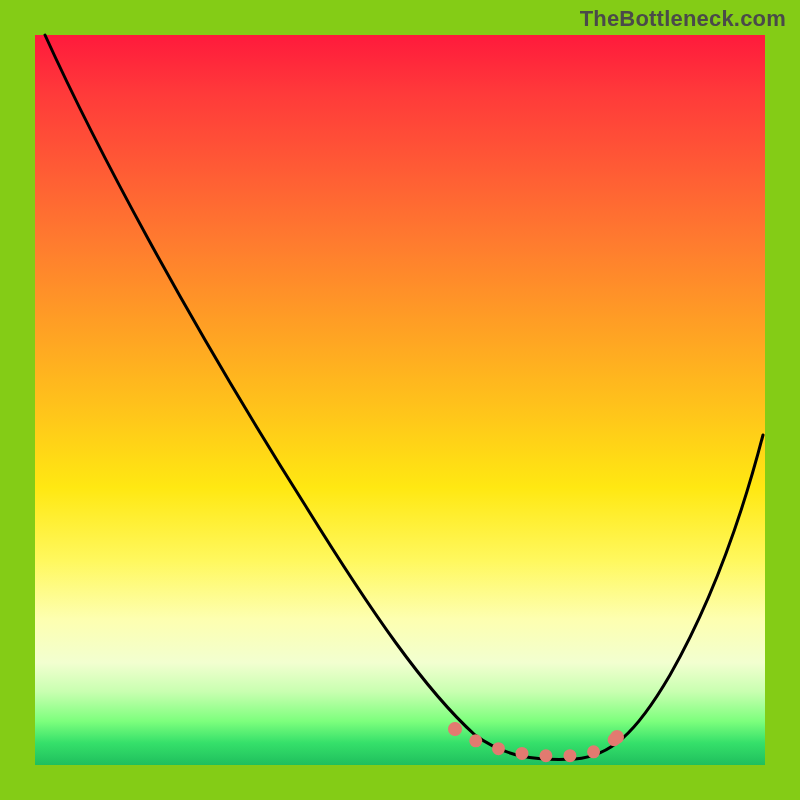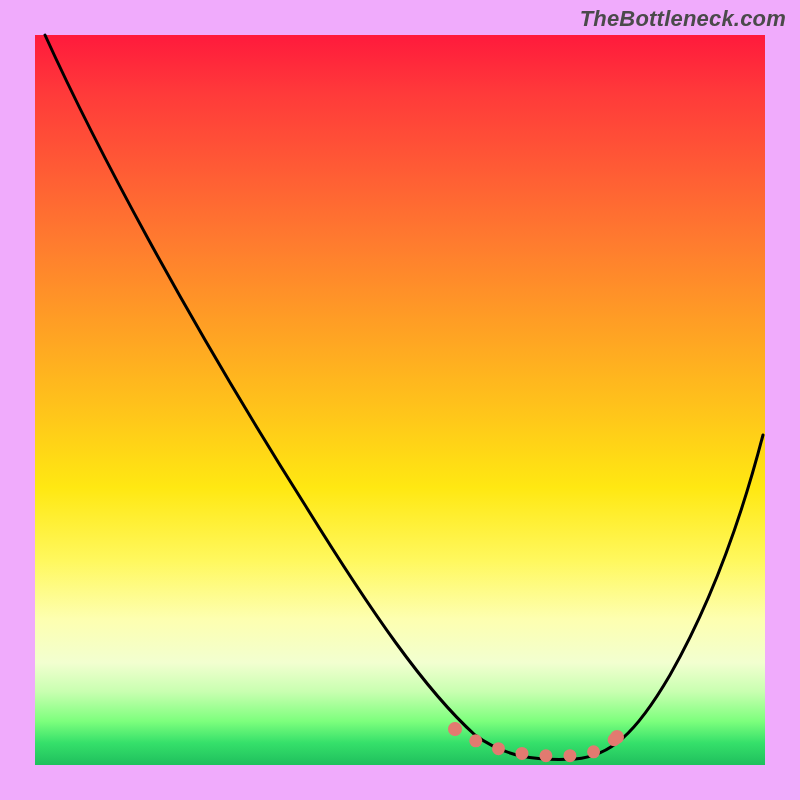--- a/index.html
+++ b/index.html
@@ -8,22 +8,21 @@
     width: 800px;
     height: 800px;
     background: #000;
     overflow: hidden;
     font-family: Arial, Helvetica, sans-serif;
   }
   .frame {
     position: relative;
     width: 800px;
     height: 800px;
-    background: #f0abfc;
-    font-style: italic;
+    background: #84cc16;
   }
   .plot-area {
     position: absolute;
     left: 35px;
     top: 35px;
     width: 730px;
     height: 730px;
     
     background: linear-gradient(to bottom,
       #ff1a3c 0%,

